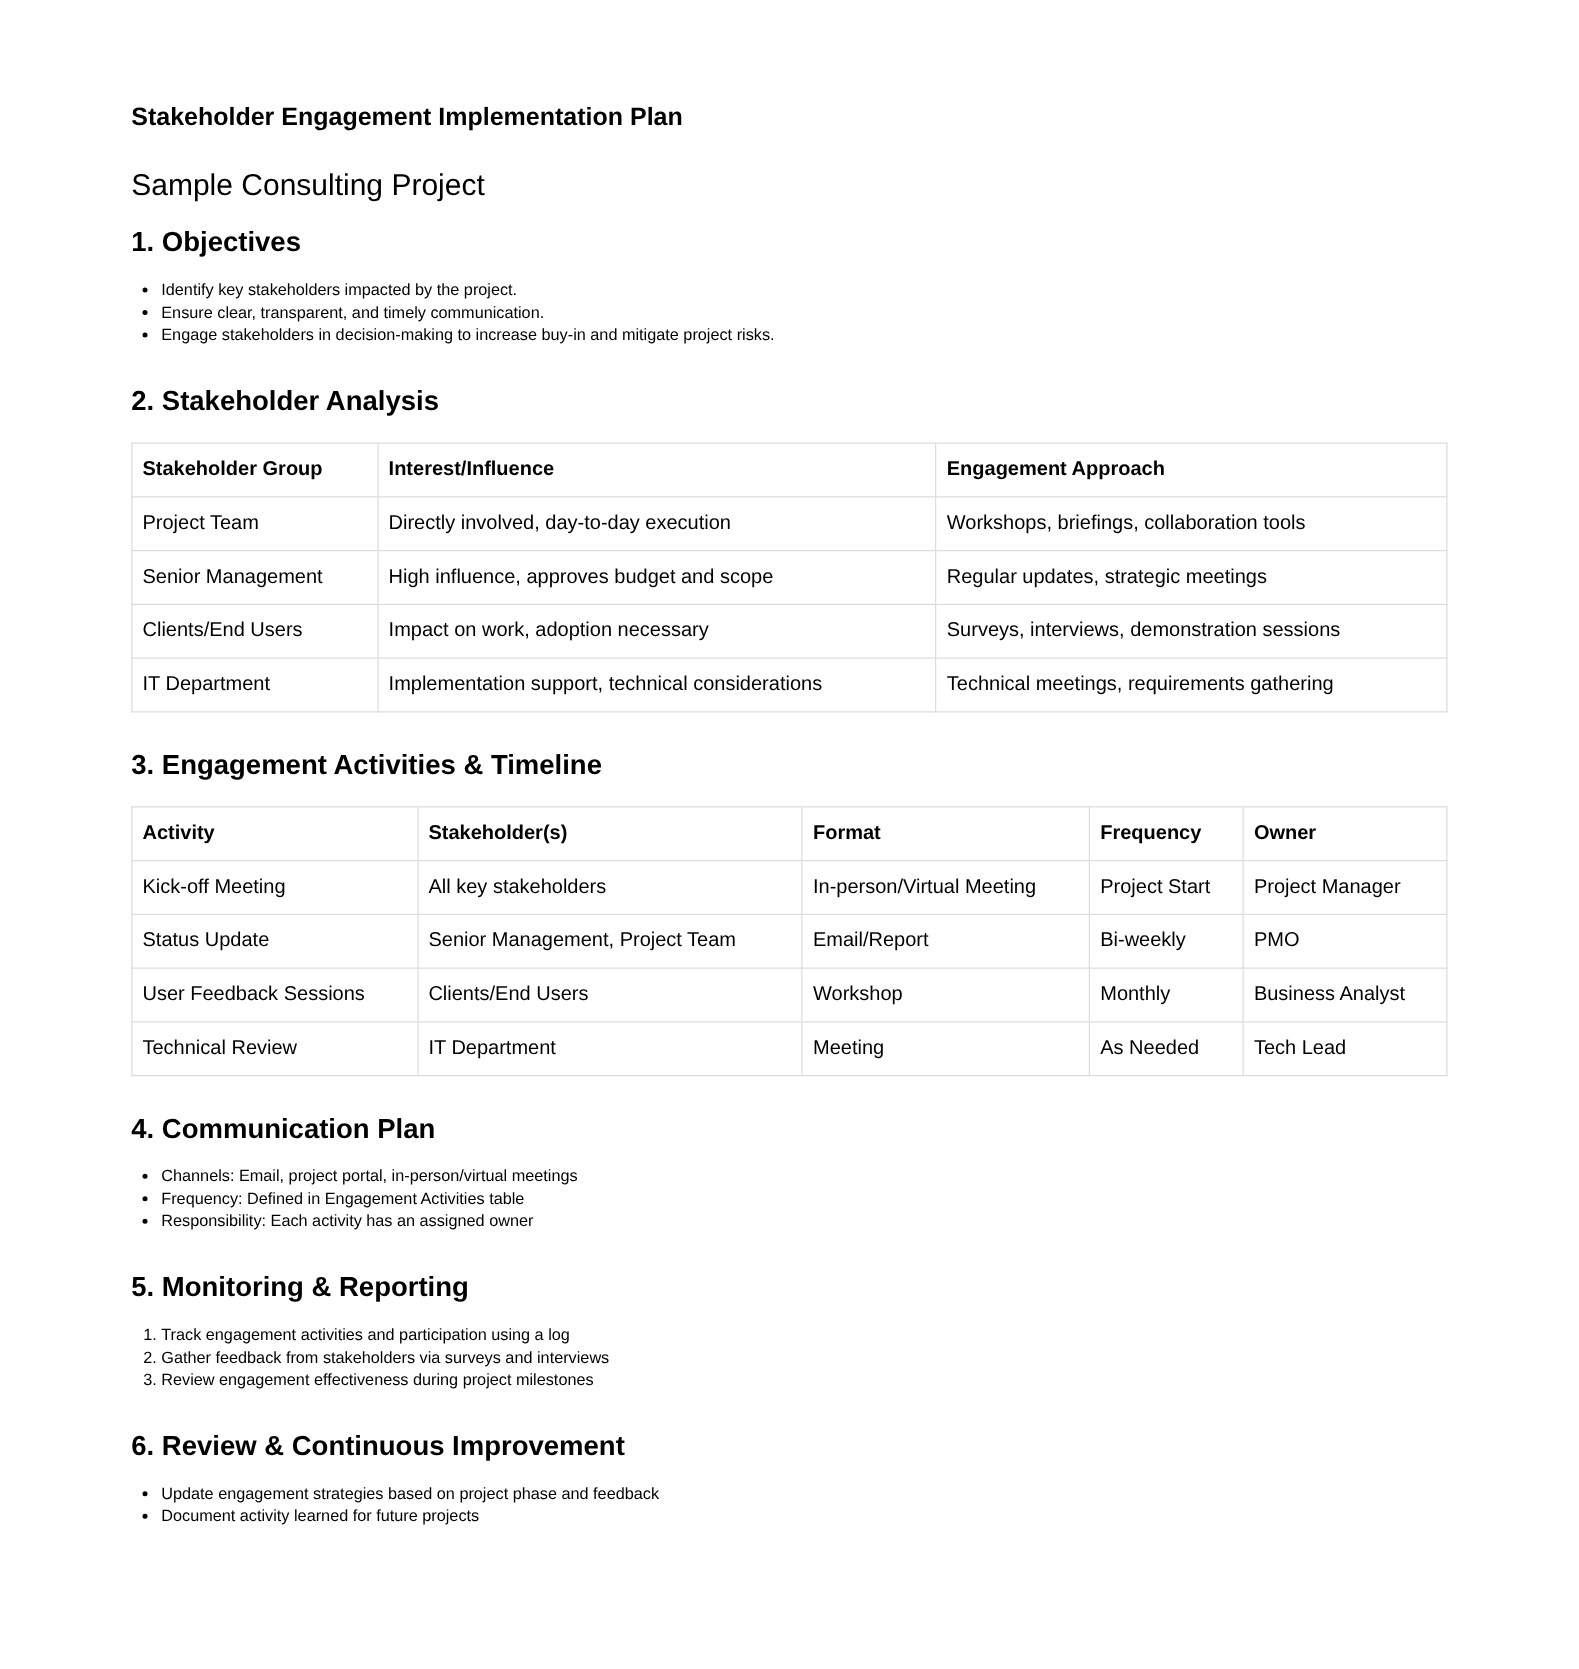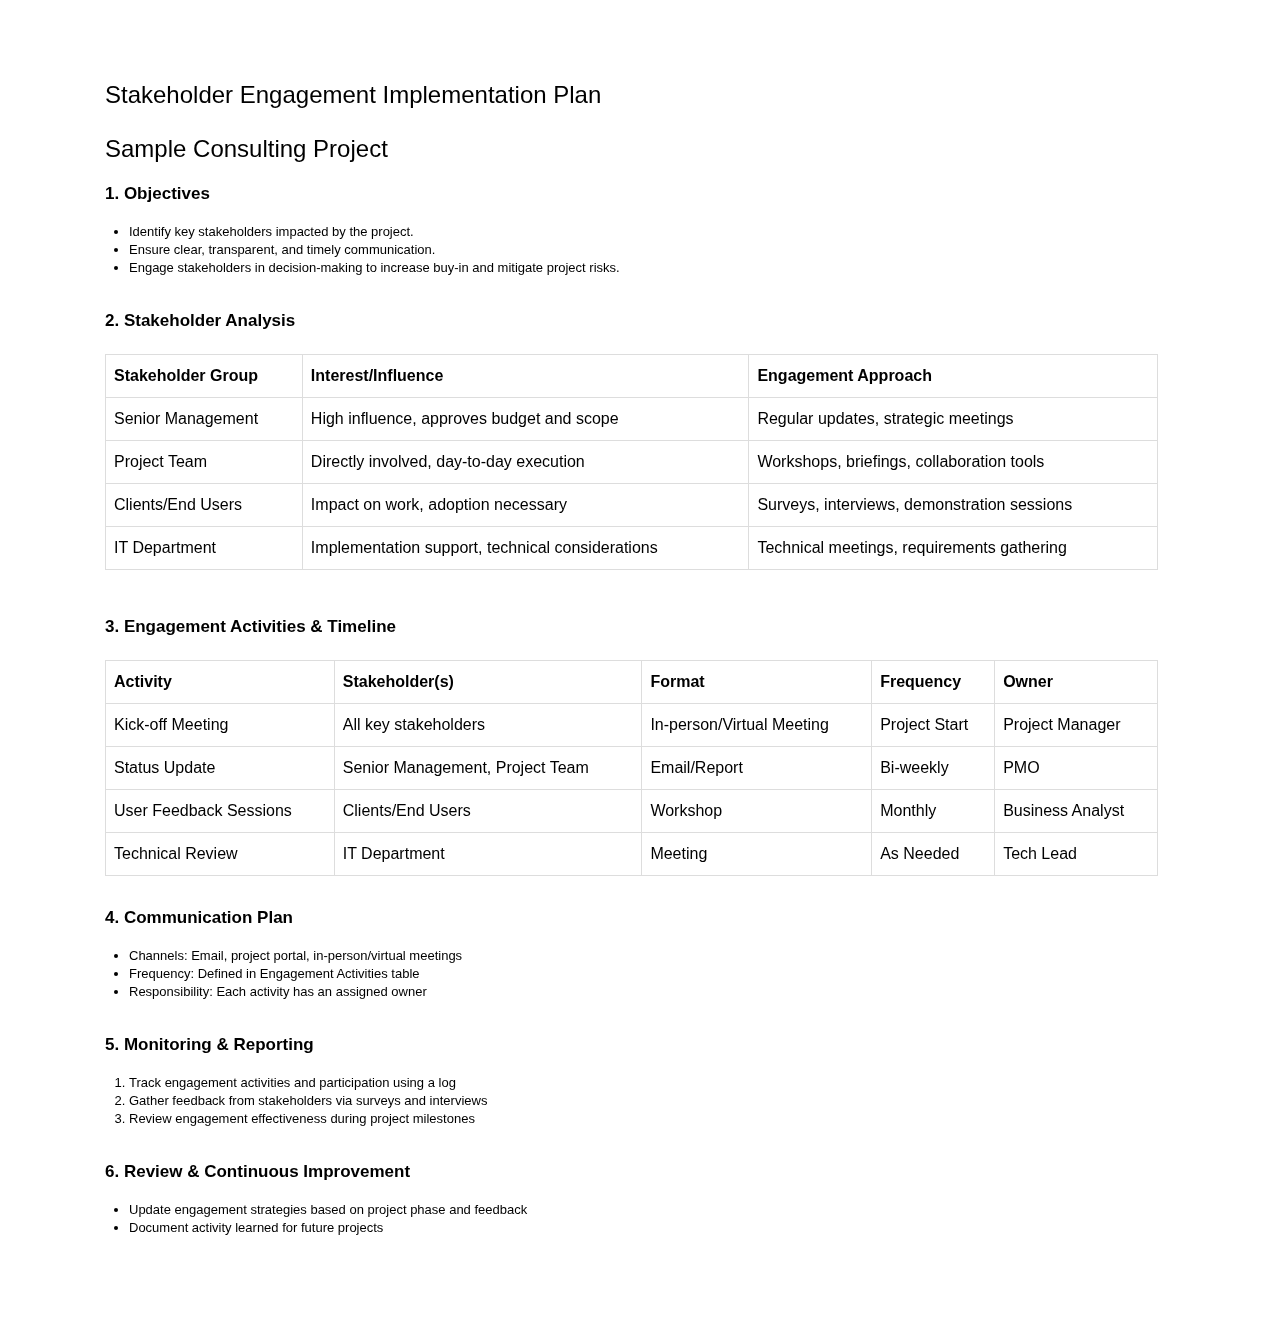--- a/index.html
+++ b/index.html
@@ -3,23 +3,23 @@
   <meta charset="utf-8">
   <style>
     html, body { margin: 0; padding: 0; background: #ffffff; }
     body {
       font-family: "Liberation Sans", sans-serif;
       color: #000;
       width: 1263px;
       min-height: 1335px;
     }
     .page { padding: 70px 105px 80px 105px; width: 1053px; }
-    h1 { font-size: 24px; font-weight: normal; margin: 6px 0 0 0; line-height: 37px; }
+    h1 { font-size: 20px; font-weight: bold; margin: 6px 0 0 0; line-height: 37px; }
     h2 { font-size: 24px; font-weight: normal; margin: 22px 0 0 0; line-height: 28px; }
-    h3 { font-size: 17px; font-weight: bold; margin: 0; line-height: 22px; }
+    h3 { font-size: 22px; font-weight: bold; margin: 0; line-height: 22px; }
     .sec { margin-top: 20px; }
     .sec.s1 { margin-top: 20px; }
     ul, ol { margin: 18px 0 0 0; padding-left: 24px; font-size: 13px; line-height: 18px; }
     ul li { list-style: disc; }
     ol li { list-style: decimal; }
     table { border-collapse: collapse; width: 1053px; margin-top: 22px; font-size: 16px; }
     th, td { border: 1px solid #dddddd; text-align: left; padding: 0 8px; height: 42px; }
     th { font-weight: bold; }
     .t1 col.c1 { width: 197px; } .t1 col.c2 { width: 447px; } .t1 col.c3 { width: 409px; }
     .t2 col.c1 { width: 229px; } .t2 col.c2 { width: 308px; } .t2 col.c3 { width: 230px; } .t2 col.c4 { width: 123px; } .t2 col.c5 { width: 163px; }
@@ -51,44 +51,44 @@
         </colgroup>
       <thead>
         <tr>
           <th>Stakeholder Group</th>
           <th>Interest/Influence</th>
           <th>Engagement Approach</th>
         </tr>
       </thead>
       <tbody>
         <tr>
+          <td>Project Team</td>
+          <td>Directly involved, day-to-day execution</td>
+          <td>Workshops, briefings, collaboration tools</td>
+        </tr>
+        <tr>
           <td>Senior Management</td>
           <td>High influence, approves budget and scope</td>
           <td>Regular updates, strategic meetings</td>
-        </tr>
-        <tr>
-          <td>Project Team</td>
-          <td>Directly involved, day-to-day execution</td>
-          <td>Workshops, briefings, collaboration tools</td>
         </tr>
         <tr>
           <td>Clients/End Users</td>
           <td>Impact on work, adoption necessary</td>
           <td>Surveys, interviews, demonstration sessions</td>
         </tr>
         <tr>
           <td>IT Department</td>
           <td>Implementation support, technical considerations</td>
           <td>Technical meetings, requirements gathering</td>
         </tr>
       </tbody>
     </table>
   </div>
 
-  <div class="sec" style="margin-top:46px">
+  <div class="sec" style="margin-top:31px">
     <h3>3. Engagement Activities &amp; Timeline</h3>
     <table class="t2">
       <colgroup>
           <col class="c1">
           <col class="c2">
           <col class="c3">
           <col class="c4">
           <col class="c5">
         </colgroup>
       <thead>

